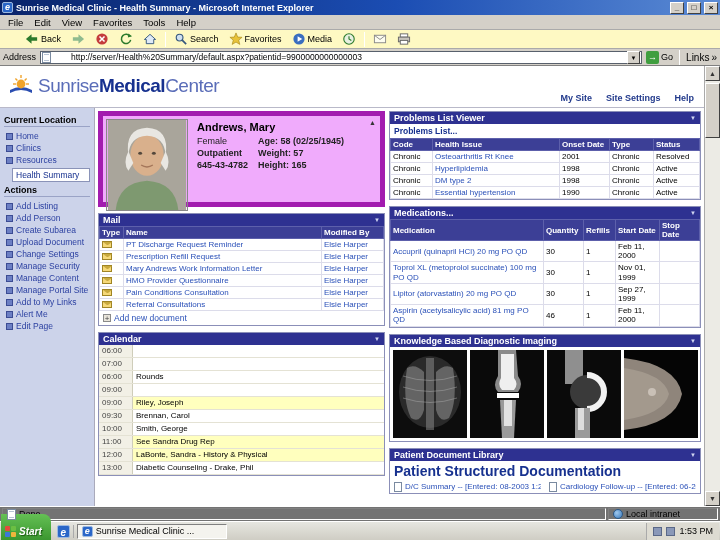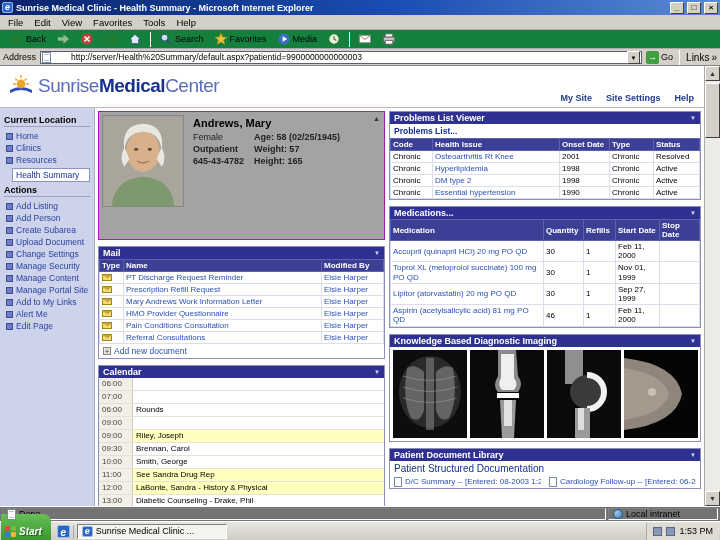--- a/index.html
+++ b/index.html
@@ -7,21 +7,21 @@
   body{font-family:"Liberation Sans",sans-serif;background:#d4d0c8;position:relative;font-size:10px}
   .screen{position:absolute;inset:0;display:flex;flex-direction:column}
 
   
   .titlebar{height:15px;background:linear-gradient(90deg,#0a246a,#1b4db3 55%,#5a8ad4);display:flex;align-items:center;padding:0 2px;gap:3px;flex:0 0 auto}
   .titlebar .ttl{color:#fff;font-size:9px;font-weight:bold;flex:1;white-space:nowrap;overflow:hidden}
   .ie-e{color:#fff;background:#2a66c8;border:1px solid #9db9e0;width:11px;height:11px;font-size:9px;line-height:9px;text-align:center;font-style:italic;font-weight:bold;border-radius:2px}
   .winbtn{width:14px;height:12px;background:#d4d0c8;border-top:1px solid #fff;border-left:1px solid #fff;border-right:1px solid #404040;border-bottom:1px solid #404040;font-size:8px;line-height:10px;text-align:center;color:#000;font-weight:bold}
   .menubar{height:15px;background:#d4d0c8;display:flex;align-items:center;padding:0 3px;gap:1px;border-bottom:1px solid #aaa;flex:0 0 auto}
   .menu-item{font-size:9.5px;padding:1px 5px;color:#000}
-  .toolbar{height:19px;background:#15803d;display:flex;align-items:center;padding:0 6px;gap:2px;border-bottom:1px solid #aaa;flex:0 0 auto}
+  .toolbar{height:19px;background:#fef9c3;display:flex;align-items:center;padding:0 21px;gap:2px;border-bottom:1px solid #aaa;flex:0 0 auto}
   .tbtn{display:flex;align-items:center;gap:2px;padding:1px 3px;border:1px solid transparent;height:17px}
   .tbtn .lbl{font-size:9px}
   .tsep{width:1px;height:15px;background:#9a9a9a;border-right:1px solid #fff;margin:0 2px}
   .addressbar{height:17px;background:#d4d0c8;display:flex;align-items:center;padding:0 3px;gap:4px;border-bottom:1px solid #808080;flex:0 0 auto}
   .addr-lbl{font-size:9px;color:#000}
   .addr-box{flex:1;height:13px;background:#fff;border:1px solid #58606c;display:flex;align-items:center;gap:20px;padding:0 1px}
   .addr-box input{flex:1;border:none;outline:none;font-size:8.5px;font-family:"Liberation Sans",sans-serif;color:#000;height:11px}
   .page-ico{width:9px;height:11px;background:#fff;border:1px solid #7a8aa0;position:relative}
   .page-ico:after{content:"";position:absolute;inset:1px;border-top:1px solid #b8c4d4;border-bottom:1px solid #b8c4d4}
   .drop-btn{width:13px;height:13px;background:#d4d0c8;border-top:1px solid #fff;border-left:1px solid #fff;border-right:1px solid #404040;border-bottom:1px solid #404040;font-size:6px;text-align:center;line-height:12px}
@@ -56,21 +56,21 @@
   .side-active{background:#fff;border:1px solid #8a93b8;margin:2px 0 2px 8px;padding:1px 3px;font-size:8.5px;color:#17318f;white-space:nowrap;overflow:hidden}
   .main{flex:1;display:flex;gap:4px;padding:3px;min-width:0;background:#fff}
   .colL{width:287px;flex:0 0 auto;display:flex;flex-direction:column;gap:6px;min-height:0}
   .colR{flex:1;display:flex;flex-direction:column;gap:6px;min-width:0;min-height:0}
 
   .panel{border:1px solid #8b8fb8;background:#fff}
   .phead{background:#2e3191;color:#fff;font-size:9px;font-weight:bold;padding:1px 4px;display:flex;justify-content:space-between;align-items:center}
   .phead .chev{font-size:6px;color:#cfd4f0}
 
   
-  .patient{display:flex;background:#a3a3a3;border:1px solid #a21caf;height:129px;position:relative;flex:0 0 auto}
+  .patient{display:flex;background:#f0abfc;border:5px solid #a21caf;height:96px;position:relative;flex:0 0 auto}
   .photo{width:82px;height:92px;margin:3px;flex:0 0 auto;border:1px solid #888}
   .pinfo{flex:1;padding:5px 4px 2px 6px;font-size:9px;color:#222}
   .pname{font-size:11px;font-weight:bold;color:#000;margin-bottom:3px}
   .pcols{display:flex;gap:10px}
   .pcol{display:flex;flex-direction:column;gap:2px}
   .pcol .b{font-weight:bold}
   .collapse{position:absolute;right:4px;top:3px;font-size:7px;color:#333}
 
   
   table{border-collapse:collapse;width:100%;table-layout:fixed}
@@ -90,21 +90,21 @@
   .cal-label.hl{background:#ffffbe}
 
   
   .ptitle{font-size:8.5px;font-weight:bold;color:#17318f;padding:2px 4px}
 
   
   .ximgs{display:flex;gap:3px;padding:3px}
   .ximg{width:74px;height:88px;background:#000;flex:0 0 auto}
 
   
-  .doc-sec{font-size:10px;font-weight:normal;color:#17318f;padding:2px 4px}
+  .doc-sec{font-size:14px;font-weight:bold;color:#17318f;padding:2px 4px}
   .doc-row{display:flex;gap:8px;padding:1px 4px}
   .doc-item{display:flex;align-items:center;gap:3px;font-size:8px;color:#2a50b8;white-space:nowrap;overflow:hidden;flex:1}
   .doc-ico{width:8px;height:10px;background:#fff;border:1px solid #7a8aa0;flex:0 0 auto}
 
   
   .statusbar{height:15px;background:#737373;border-top:1px solid #fff;display:flex;align-items:center;gap:2px;padding:0 2px;flex:0 0 auto}
   .st-cell{font-size:9px;color:#000;display:flex;align-items:center;gap:3px;padding:0 4px;height:12px;border:1px solid;border-color:#808080 #fff #fff #808080}
   .st-main{flex:1}
   .globe{width:10px;height:10px;border-radius:50%;background:radial-gradient(circle at 35% 35%,#9ec8ee,#3a78b8);border:1px solid #2a5888}
 

